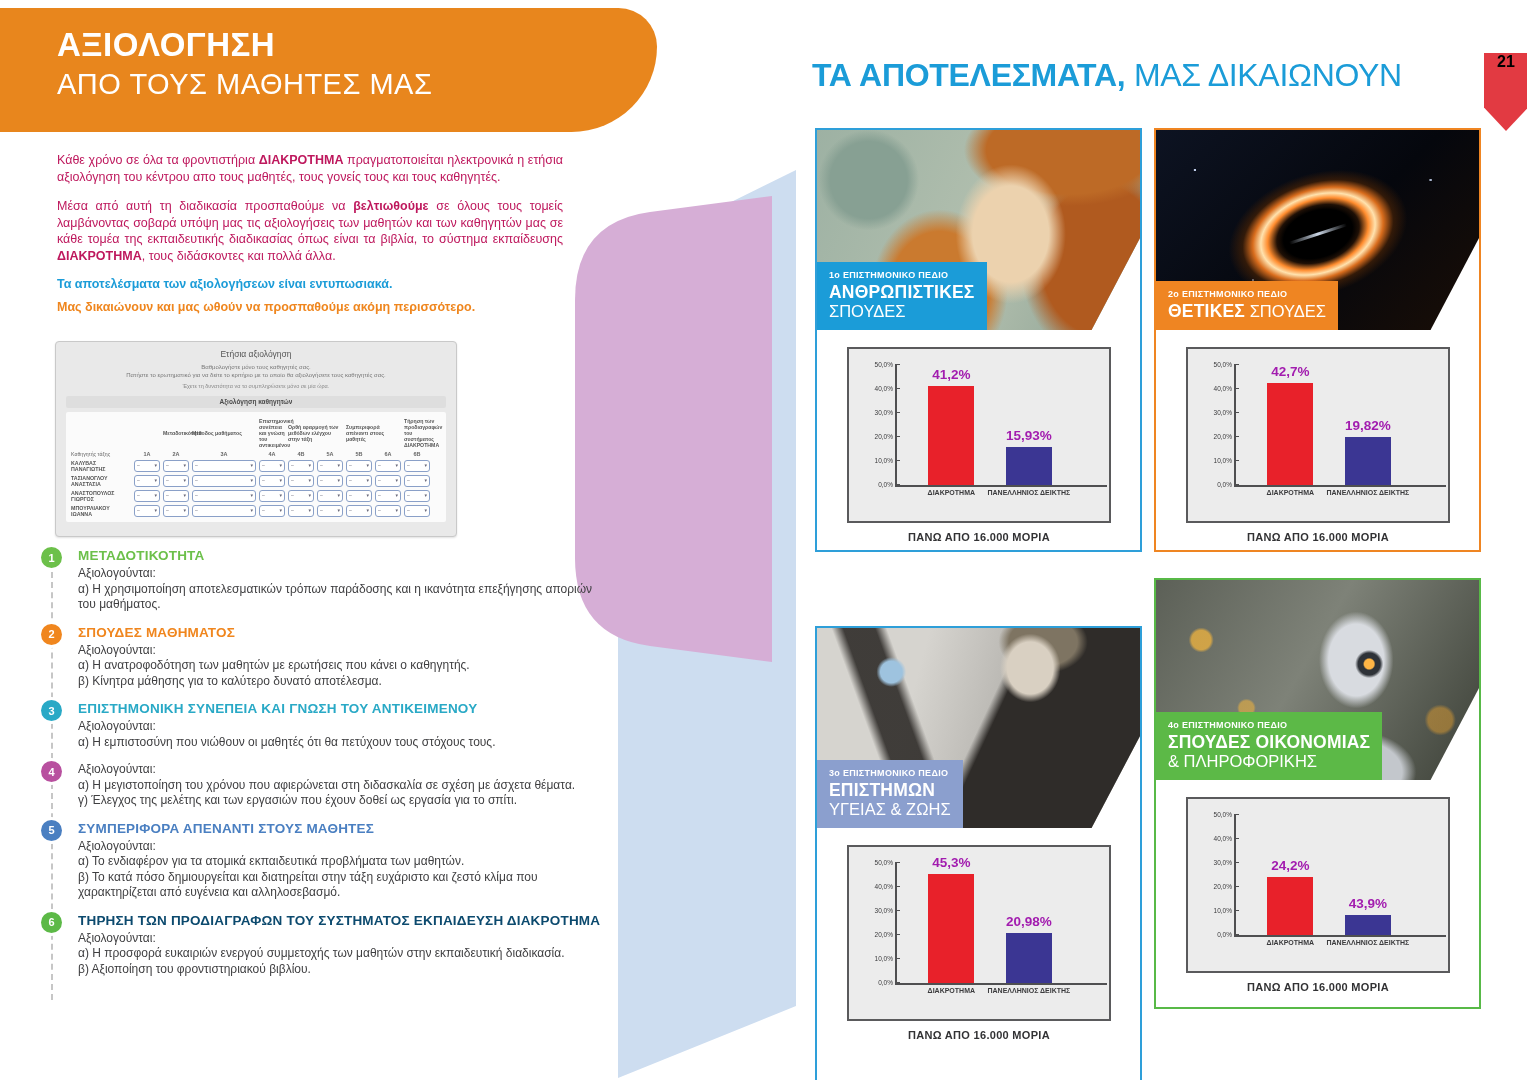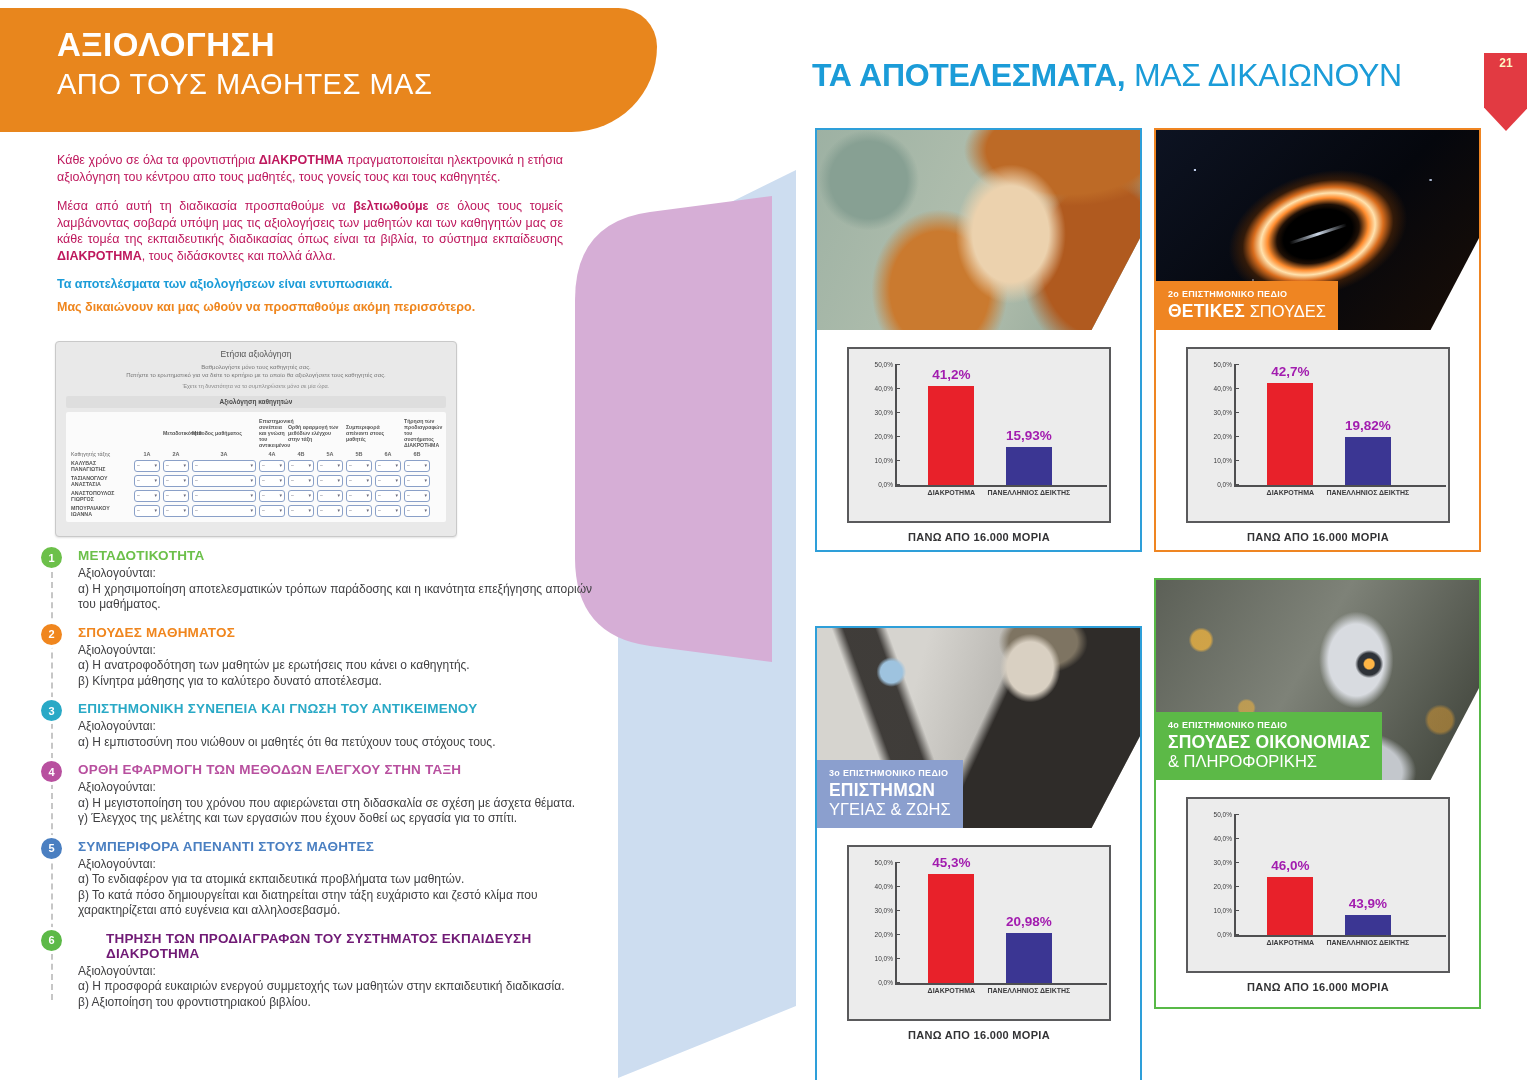--- a/index.html
+++ b/index.html
@@ -51,21 +51,21 @@
   .crit-title{font-size:13.5px;font-weight:700;margin-bottom:3px;letter-spacing:.2px;}
   .crit-line{font-size:12px;line-height:15.5px;color:#3f3f41;}
 
   
   #results-title{position:absolute;left:812px;top:57px;font-size:32px;letter-spacing:-.3px;z-index:2;white-space:nowrap;}
   .rt-bold{font-weight:700;color:#1b9cd8;}
   .rt-light{font-weight:400;color:#1b9cd8;}
 
   #page-badge{position:absolute;left:1484px;top:53px;width:44px;height:78px;background:#e23a42;
               clip-path:polygon(0 0,100% 0,100% 70%,50% 100%,0 70%);z-index:2;text-align:center;}
-  #page-badge span{display:inline-block;font-size:12px;font-weight:700;color:#fef9c3;}
+  #page-badge span{display:inline-block;font-size:16px;font-weight:700;color:#000000;}
 
   
   .panel{position:absolute;width:327px;background:#fff;border:2px solid #999;z-index:2;box-sizing:border-box;}
   #p0{left:815px;top:128px;height:424px;}
   #p1{left:1154px;top:128px;height:424px;padding-left:28px;}
   #p2{left:815px;top:578px;height:543px;margin-top:48px;}
   #p3{left:1154px;top:578px;height:431px;}
 
   .panel-image{position:absolute;left:0;top:0;right:0;height:200px;
                clip-path:polygon(0 0,100% 0,100% 54%,85% 100%,0 100%);}
@@ -354,51 +354,55 @@
         <div class="crit-line">β) Κίνητρα μάθησης για το καλύτερο δυνατό αποτέλεσμα.</div>
       </div>
       <div class="crit-item">
         <div class="crit-num" style="background: rgb(41, 169, 198);">3</div>
         <div class="crit-title" style="color: rgb(41, 169, 198);">ΕΠΙΣΤΗΜΟΝΙΚΗ ΣΥΝΕΠΕΙΑ ΚΑΙ ΓΝΩΣΗ ΤΟΥ ΑΝΤΙΚΕΙΜΕΝΟΥ</div>
         <div class="crit-line">Αξιολογούνται:</div>
         <div class="crit-line">α) Η  εμπιστοσύνη που νιώθουν οι μαθητές ότι θα πετύχουν τους στόχους τους.</div>
       </div>
       <div class="crit-item">
         <div class="crit-num" style="background: rgb(184, 80, 159);">4</div>
-        <div class="crit-title" style="color: rgb(184, 80, 159);">ΟΡΘΗ ΕΦΑΡΜΟΓΗ ΤΩΝ ΜΕΘΟΔΩΝ ΕΛΕΓΧΟΥ ΣΤΗΝ ΤΑΞΗ</div>
         <div class="crit-line">Αξιολογούνται:</div>
         <div class="crit-line">α) Η  μεγιστοποίηση του χρόνου που αφιερώνεται στη διδασκαλία σε σχέση με άσχετα θέματα.</div>
         <div class="crit-line">γ) Έλεγχος της μελέτης και των εργασιών που έχουν δοθεί ως εργασία για το σπίτι.</div>
       </div>
       <div class="crit-item">
         <div class="crit-num" style="background: rgb(74, 127, 193);">5</div>
         <div class="crit-title" style="color: rgb(74, 127, 193);">ΣΥΜΠΕΡΙΦΟΡΑ ΑΠΕΝΑΝΤΙ ΣΤΟΥΣ ΜΑΘΗΤΕΣ</div>
         <div class="crit-line">Αξιολογούνται:</div>
         <div class="crit-line">α) Το ενδιαφέρον για τα ατομικά εκπαιδευτικά προβλήματα των μαθητών.</div>
         <div class="crit-line">β) Το κατά πόσο δημιουργείται και διατηρείται στην τάξη ευχάριστο και ζεστό κλίμα που χαρακτηρίζεται από ευγένεια και αλληλοσεβασμό.</div>
       </div>
       <div class="crit-item">
         <div class="crit-num" style="background: rgb(92, 185, 71);">6</div>
-        <div class="crit-title" style="color: #701a75; margin-left: 28px;">ΤΗΡΗΣΗ ΤΩΝ ΠΡΟΔΙΑΓΡΑΦΩΝ ΤΟΥ ΣΥΣΤΗΜΑΤΟΣ ΕΚΠΑΙΔΕΥΣΗ ΔΙΑΚΡΟΤΗΜΑ</div>
+        <div class="crit-title" style="color: #0c4a6e;">ΤΗΡΗΣΗ ΤΩΝ ΠΡΟΔΙΑΓΡΑΦΩΝ ΤΟΥ ΣΥΣΤΗΜΑΤΟΣ ΕΚΠΑΙΔΕΥΣΗ ΔΙΑΚΡΟΤΗΜΑ</div>
         <div class="crit-line">Αξιολογούνται:</div>
         <div class="crit-line">α) Η προσφορά ευκαιριών ενεργού συμμετοχής των μαθητών στην εκπαιδευτική διαδικασία.</div>
         <div class="crit-line">β) Αξιοποίηση του φροντιστηριακού βιβλίου.</div>
       </div>
     </div>
 
   <div id="results-title">
     <span class="rt-bold">ΤΑ ΑΠΟΤΕΛΕΣΜΑΤΑ,</span>
     <span class="rt-light"> </span><span class="rt-light">ΜΑΣ ΔΙΚΑΙΩΝΟΥΝ</span>
   </div>
   <div id="page-badge">
     <span>21</span>
   </div>
 
   <div class="panel" id="p0" style="border-color: rgb(46, 159, 217);">
     <div class="panel-image art-venus"></div>
+    <div class="panel-label" style="background: rgb(27, 156, 216);">
+        <div class="pl-small">1ο ΕΠΙΣΤΗΜΟΝΙΚΟ ΠΕΔΙΟ</div>
+        <div class="pl-bold">ΑΝΘΡΩΠΙΣΤΙΚΕΣ</div>
+        <div class="pl-light">ΣΠΟΥΔΕΣ</div>
+      </div>
     <div class="chart-box">
         <div class="plot">
           <div class="ytick" style="bottom: 0%;">
             <span class="ytick-label">0,0%</span>
           </div>
           <div class="ytick" style="bottom: 20%;">
             <span class="ytick-label">10,0%</span>
           </div>
           <div class="ytick" style="bottom: 40%;">
             <span class="ytick-label">20,0%</span>
@@ -529,21 +533,21 @@
             <span class="ytick-label">30,0%</span>
           </div>
           <div class="ytick" style="bottom: 80%;">
             <span class="ytick-label">40,0%</span>
           </div>
           <div class="ytick" style="bottom: 100%;">
             <span class="ytick-label">50,0%</span>
           </div>
           <div class="bar-slot" style="left: 28%;">
             <div class="bar" style="height: 48.4%; background: rgb(232, 33, 42);"></div>
-            <div class="bar-val" style="bottom: calc(48.4% + 4px);">46,0%</div>
+            <div class="bar-val" style="bottom: calc(48.4% + 4px);">24,2%</div>
             <div class="bar-x">ΔΙΑΚΡΟΤΗΜΑ</div>
           </div>
           <div class="bar-slot" style="left: 68%;">
             <div class="bar" style="height: 16.8%; background: rgb(59, 54, 147);"></div>
             <div class="bar-val" style="bottom: calc(16.8% + 4px);">43,9%</div>
             <div class="bar-x">ΠΑΝΕΛΛΗΝΙΟΣ ΔΕΙΚΤΗΣ</div>
           </div>
         </div>
       </div>
     <div class="panel-caption">ΠΑΝΩ ΑΠΟ 16.000 ΜΟΡΙΑ</div>

